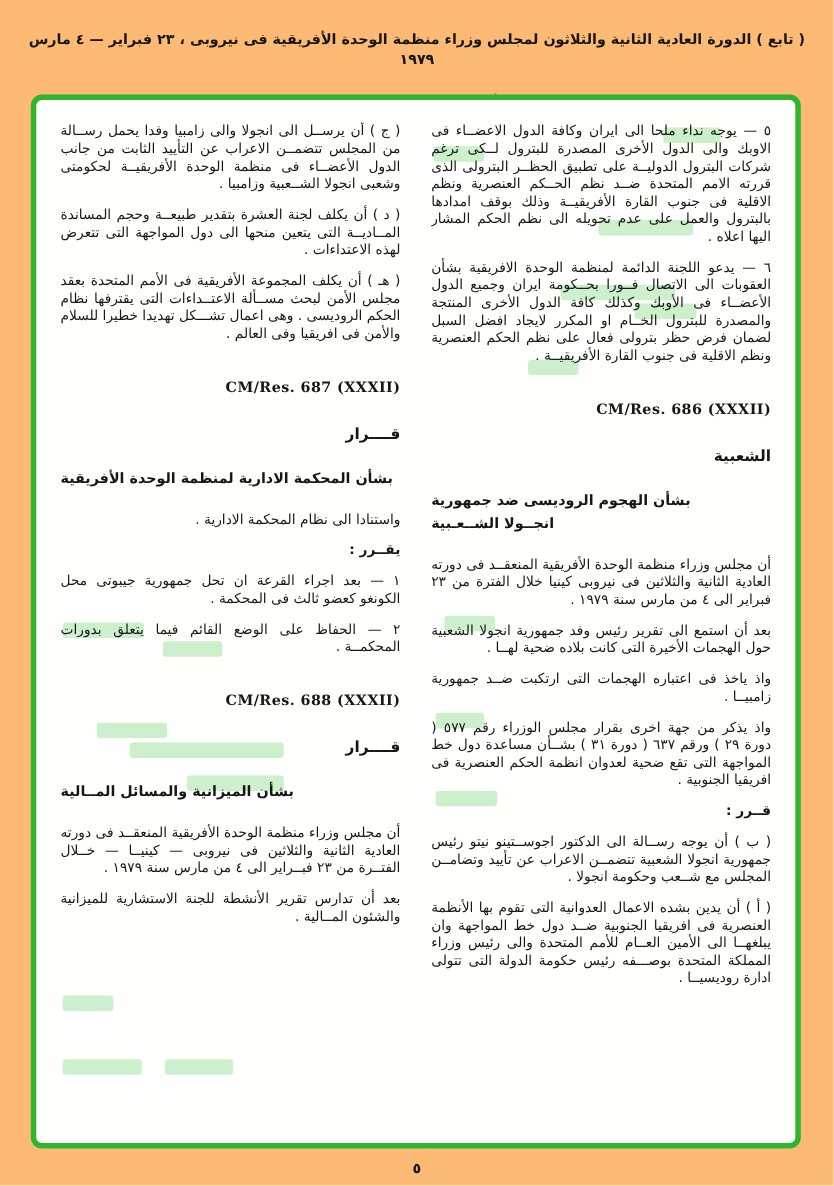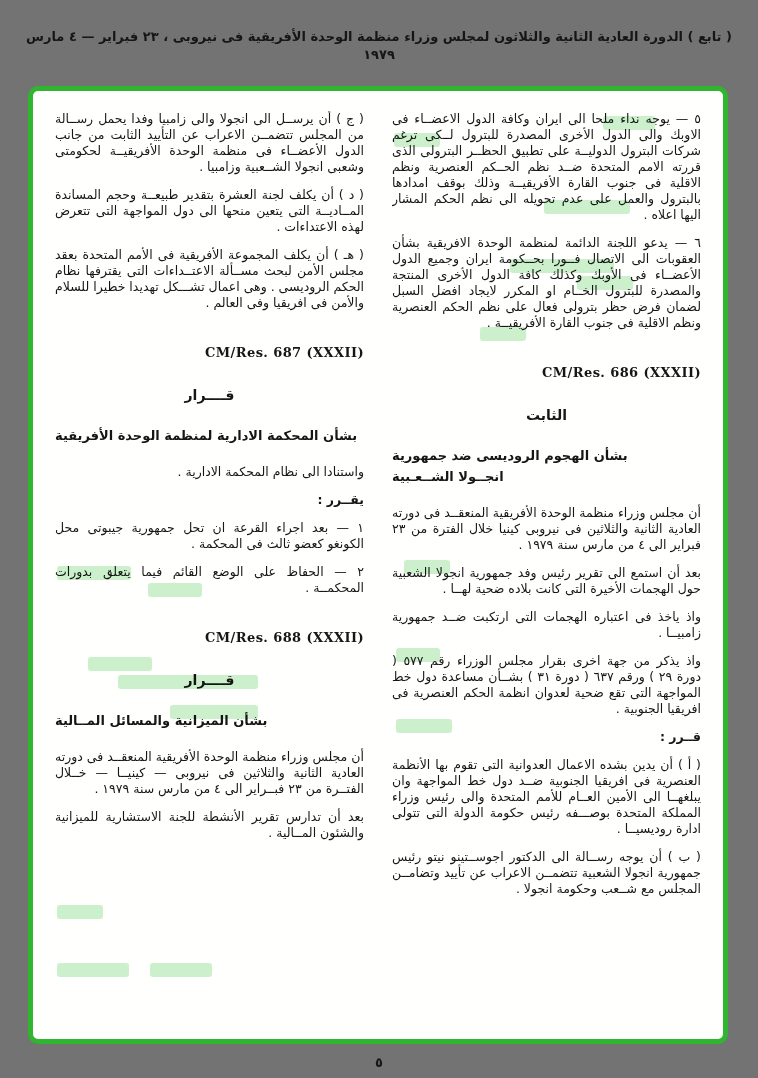--- a/index.html
+++ b/index.html
@@ -1,21 +1,21 @@
 <!DOCTYPE html>
 <html lang="ar" dir="rtl" style="--frame-green: #2fb52f; --highlight-green: #8ede8e;"><head>
 <meta charset="utf-8">
 <style>
   html, body { margin: 0; padding: 0; background: #ffffff; }
   .page {
     position: relative;
     width: 758px;
     height: 1078px;
     margin: 0 auto;
-    background: #737373;
+    background: #fdba74;
     font-family: "DejaVu Sans", sans-serif;
     color: #161616;
     overflow: hidden;
     direction: rtl;
   }
   .page-header {
     position: absolute;
     top: 28px;
     left: 20px;
     right: 20px;
@@ -64,21 +64,21 @@
   .res-ref {
     direction: ltr;
     text-align: right;
     font-family: "DejaVu Serif", serif;
     font-weight: bold;
     font-size: 13px;
     letter-spacing: 0.4px;
     margin: 6px 0 26px 0;
   }
   .res-title {
-    text-align: center;
+    text-align: right;
     font-size: 14px;
     font-weight: bold;
     margin: 0 0 22px 0;
   }
   .res-subject {
     font-size: 13px;
     font-weight: bold;
     line-height: 21px;
     text-align: left;
     margin: 0 0 18px 0;
@@ -116,31 +116,31 @@
   </header>
 
   <div class="content-frame">
     <div class="columns">
 
       <section class="col">
         <p class="para">٥ — يوجه نداء ملحا الى ايران وكافة الدول الاعضــاء فى الاوبك والى الدول الأخرى المصدرة للبترول لــكى ترغم شركات البترول الدوليــة على تطبيق الحظــر البترولى الذى قررته الامم المتحدة ضــد نظم الحــكم العنصرية ونظم الاقلية فى جنوب القارة الأفريقيــة وذلك بوقف امدادها بالبترول والعمل على عدم تحويله الى نظم الحكم المشار اليها اعلاه .</p>
         <p class="para gap-lg">٦ — يدعو اللجنة الدائمة لمنظمة الوحدة الافريقية بشأن العقوبات الى الاتصال فــورا بحــكومة ايران وجميع الدول الأعضــاء فى الأوبك وكذلك كافة الدول الأخرى المنتجة والمصدرة للبترول الخــام او المكرر لايجاد افضل السبل لضمان فرض حظر بترولى فعال على نظم الحكم العنصرية ونظم الاقلية فى جنوب القارة الأفريقيــة .</p>
 
         <div class="res-ref" dir="ltr">CM/Res. 686 (XXXII)</div>
-        <h2 class="res-title">الثابت</h2>
+        <h2 class="res-title">الشعبية</h2>
         <h3 class="res-subject"><span>بشأن الهجوم الروديسى ضد جمهورية</span><br><span>انجــولا الشــعـبية</span></h3>
 
         <p class="para">أن مجلس وزراء منظمة الوحدة الأفريقية المنعقــد فى دورته العادية الثانية والثلاثين فى نيروبى كينيا خلال الفترة من ٢٣ فبراير الى ٤ من مارس سنة ١٩٧٩ .</p>
         <p class="para">بعد أن استمع الى تقرير رئيس وفد جمهورية انجولا الشعبية حول الهجمات الأخيرة التى كانت بلاده ضحية لهــا .</p>
         <p class="para">واذ ياخذ فى اعتباره الهجمات التى ارتكبت ضــد جمهورية زامبيــا .</p>
         <p class="para">واذ يذكر من جهة اخرى بقرار مجلس الوزراء رقم ٥٧٧ ( دورة ٢٩ ) ورقم ٦٣٧ ( دورة ٣١ ) بشــأن مساعدة دول خط المواجهة التى تقع ضحية لعدوان انظمة الحكم العنصرية فى افريقيا الجنوبية .</p>
 
         <p class="operative">قــرر :</p>
+        <p class="para">( ب ) أن يوجه رســالة الى الدكتور اجوســتينو نيتو رئيس جمهورية انجولا الشعبية تتضمــن الاعراب عن تأييد وتضامــن المجلس مع شــعب وحكومة انجولا .</p>
         <p class="para">( أ ) أن يدين بشده الاعمال العدوانية التى تقوم بها الأنظمة العنصرية فى افريقيا الجنوبية ضــد دول خط المواجهة وان يبلغهــا الى الأمين العــام للأمم المتحدة والى رئيس وزراء المملكة المتحدة بوصـــفه رئيس حكومة الدولة التى تتولى ادارة روديسيــا .</p>
-        <p class="para">( ب ) أن يوجه رســالة الى الدكتور اجوســتينو نيتو رئيس جمهورية انجولا الشعبية تتضمــن الاعراب عن تأييد وتضامــن المجلس مع شــعب وحكومة انجولا .</p>
       </section>
 
       <section class="col">
         <p class="para">( ج ) أن يرســل الى انجولا والى زامبيا وفدا يحمل رســالة من المجلس تتضمــن الاعراب عن التأييد الثابت من جانب الدول الأعضــاء فى منظمة الوحدة الأفريقيــة لحكومتى وشعبى انجولا الشــعبية وزامبيا .</p>
         <p class="para">( د ) أن يكلف لجنة العشرة بتقدير طبيعــة وحجم المساندة المــاديــة التى يتعين منحها الى دول المواجهة التى تتعرض لهذه الاعتداءات .</p>
         <p class="para gap-lg">( هـ ) أن يكلف المجموعة الأفريقية فى الأمم المتحدة بعقد مجلس الأمن لبحث مســألة الاعتــداءات التى يقترفها نظام الحكم الروديسى . وهى اعمال تشـــكل تهديدا خطيرا للسلام والأمن فى افريقيا وفى العالم .</p>
 
         <div class="res-ref" dir="ltr">CM/Res. 687 (XXXII)</div>
         <h2 class="res-title">قــــرار</h2>
         <h3 class="res-subject">بشأن المحكمة الادارية لمنظمة الوحدة الأفريقية</h3>

